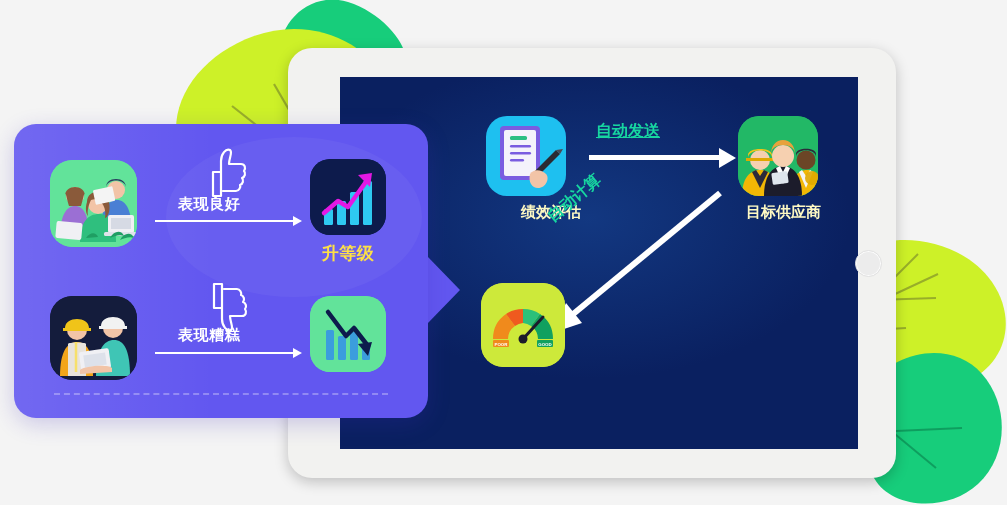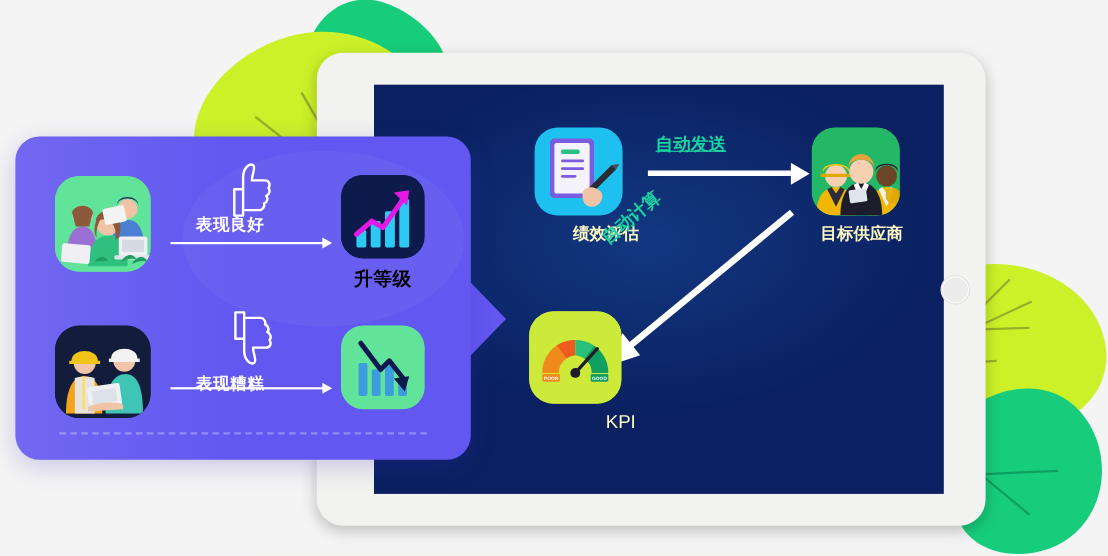--- a/index.html
+++ b/index.html
@@ -75,21 +75,21 @@
   }
   .tile {
     position: absolute;
     border-radius: 22px;
     overflow: hidden;
   }
   .tile-label {
     position: absolute;
     width: 140px;
     text-align: center;
-    color: #000000;
+    color: #fde047;
     font-size: 17px;
     font-weight: 700;
     letter-spacing: .5px;
   }
   .flow-label {
     position: absolute;
     color: #ffffff;
     font-size: 15px;
     font-weight: 700;
     letter-spacing: .6px;
@@ -232,21 +232,20 @@
           <path d="M42 26 A30 30 0 0 1 59 31 L50 43 A16 16 0 0 0 42 40 Z" fill="#2bc07a"></path>
           <path d="M59 31 A30 30 0 0 1 72 56 L57 56 A16 16 0 0 0 50 43 Z" fill="#11a05f"></path>
           <line x1="42" y1="56" x2="62" y2="34" stroke="#1c1c2b" stroke-width="3" stroke-linecap="round"></line>
           <circle cx="42" cy="56" r="4.5" fill="#1c1c2b"></circle>
           <rect x="12" y="57" width="16" height="7" rx="1" fill="#f08a1c"></rect>
           <text x="20" y="62.6" font-size="4.4" font-family="Liberation Sans, sans-serif" fill="#ffffff" text-anchor="middle" font-weight="bold">POOR</text>
           <rect x="56" y="57" width="16" height="7" rx="1" fill="#11a05f"></rect>
           <text x="64" y="62.6" font-size="4.4" font-family="Liberation Sans, sans-serif" fill="#ffffff" text-anchor="middle" font-weight="bold">GOOD</text>
         </svg>
       </div>
-      <div class="s-label" style="left:128px; top:297px; width:110px; font-size:17px; font-weight:400;">KPI</div>
     </div>
   </div>
   <div id="home-button"></div>
 
   <div id="panel-arrow"></div>
   <div id="purple-panel">
     <div class="sheen"></div>
     <svg style="position:absolute; left:150px; top:8px;" width="260" height="170" viewBox="0 0 260 170">
       <ellipse cx="130" cy="85" rx="128" ry="80" fill="#ffffff" opacity=".045"></ellipse>
     </svg>
@@ -322,21 +321,21 @@
         <rect x="30" y="54" width="30" height="20" rx="2" fill="#f0f0f4" transform="rotate(-8 45 64)"></rect>
         <rect x="34" y="58" width="22" height="12" fill="#dde1ea" transform="rotate(-8 45 64)"></rect>
         <path d="M30 74 C34 70 58 68 62 72 L62 76 L30 78 Z" fill="#f2c4a7"></path>
       </svg>
     </div>
 
     <svg style="position:absolute; left:186px; top:158px;" width="50" height="52" viewBox="0 0 50 52">
       <path d="M14 2 L14 26 L22 26 L22 2 Z M22 26 L22 37 C22 44 27 50 31 48 C34 46 30 40 30 34 L42 34 C46 34 47 30 45 27 C47 25 46 21 43 20 C45 18 44 14 41 13 C42 11 40 7 37 7 L24 7" fill="none" stroke="#ffffff" stroke-width="2.2" stroke-linejoin="round" stroke-linecap="round"></path>
     </svg>
 
-    <div class="flow-label" style="left:164px; top:202px;margin-top:14px;">表现糟糕</div>
+    <div class="flow-label" style="left:164px; top:202px;">表现糟糕</div>
 
     <div class="arrow-line" style="left:141px; top:228px; width:139px;"></div>
     <div class="arrow-head" style="left:279px; top:224px;"></div>
 
     <div class="tile" style="left:296px; top:172px; width:76px; height:76px; border-radius:20px; background:#62e39a;">
       <svg width="76" height="76" viewBox="0 0 76 76">
         <rect width="76" height="76" rx="20" fill="#62e39a"></rect>
         <rect x="16" y="34" width="8" height="30" rx="1.5" fill="#3b9ddd"></rect>
         <rect x="28" y="40" width="8" height="24" rx="1.5" fill="#3b9ddd"></rect>
         <rect x="40" y="36" width="8" height="28" rx="1.5" fill="#3b9ddd"></rect>

